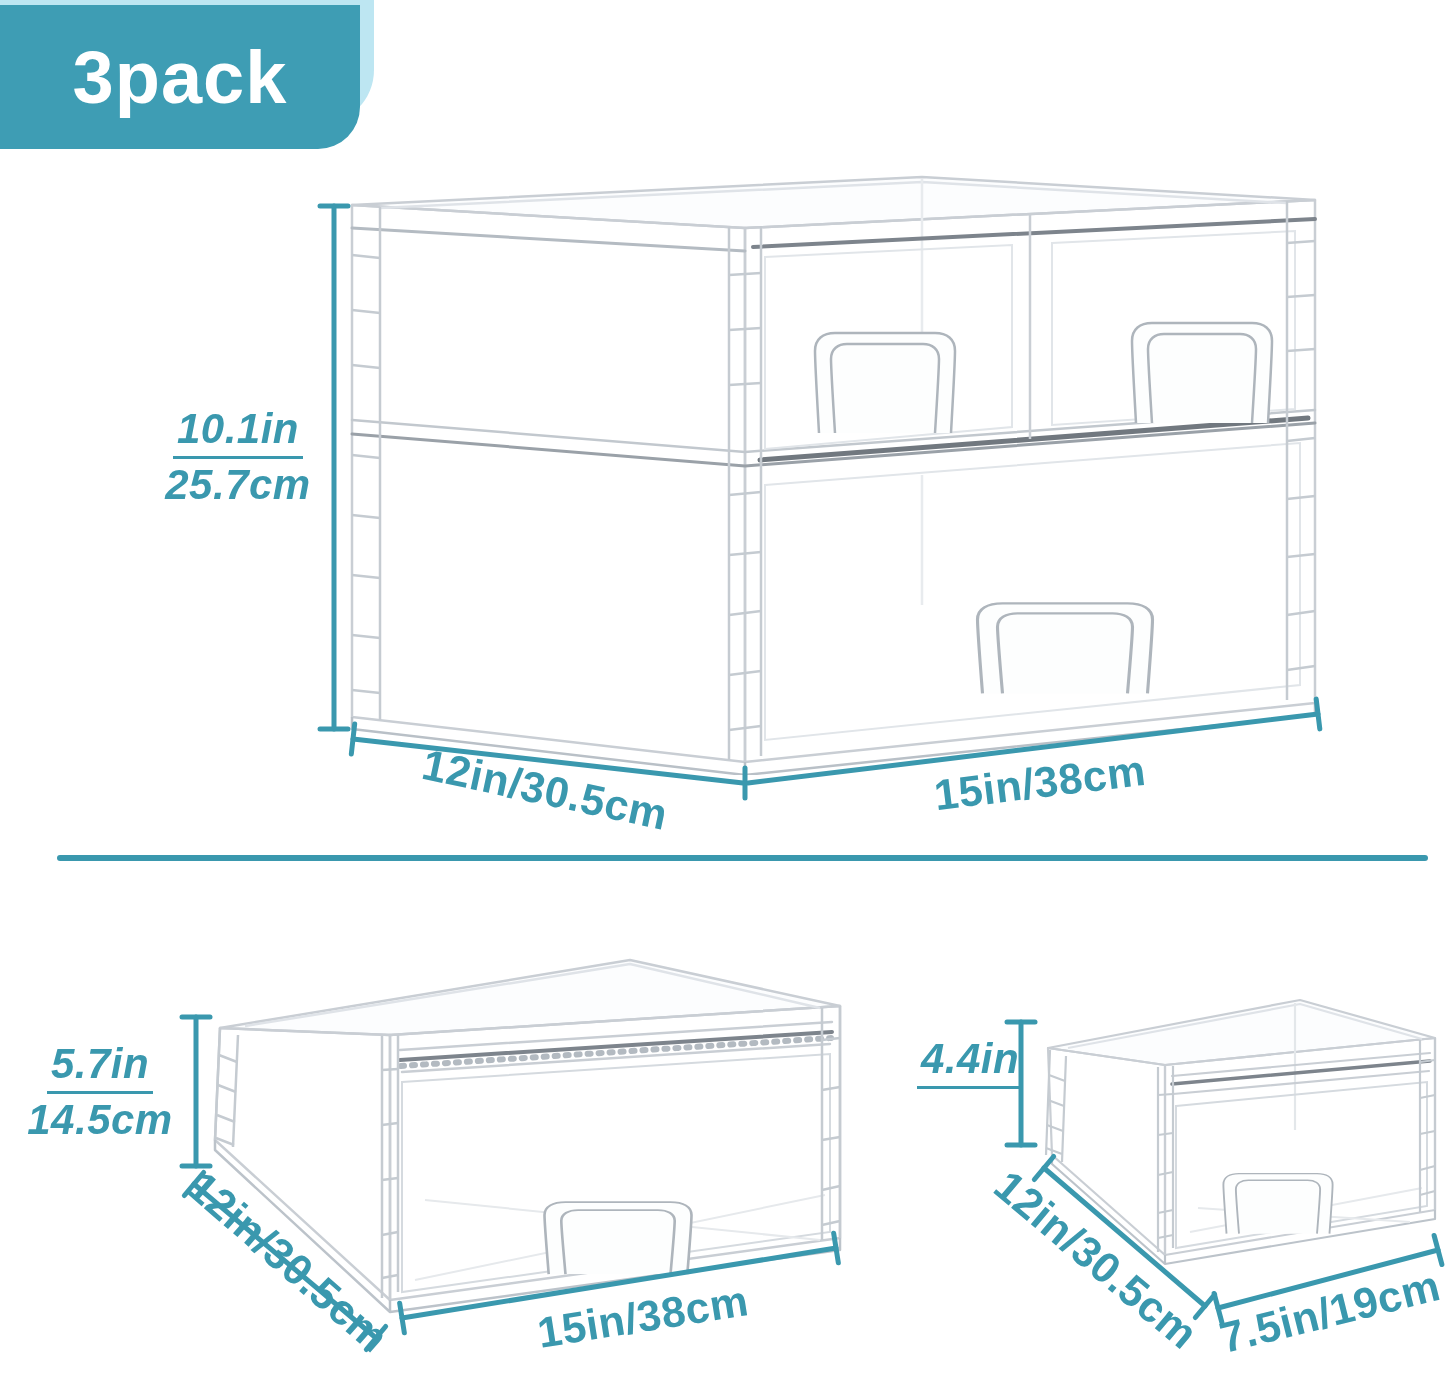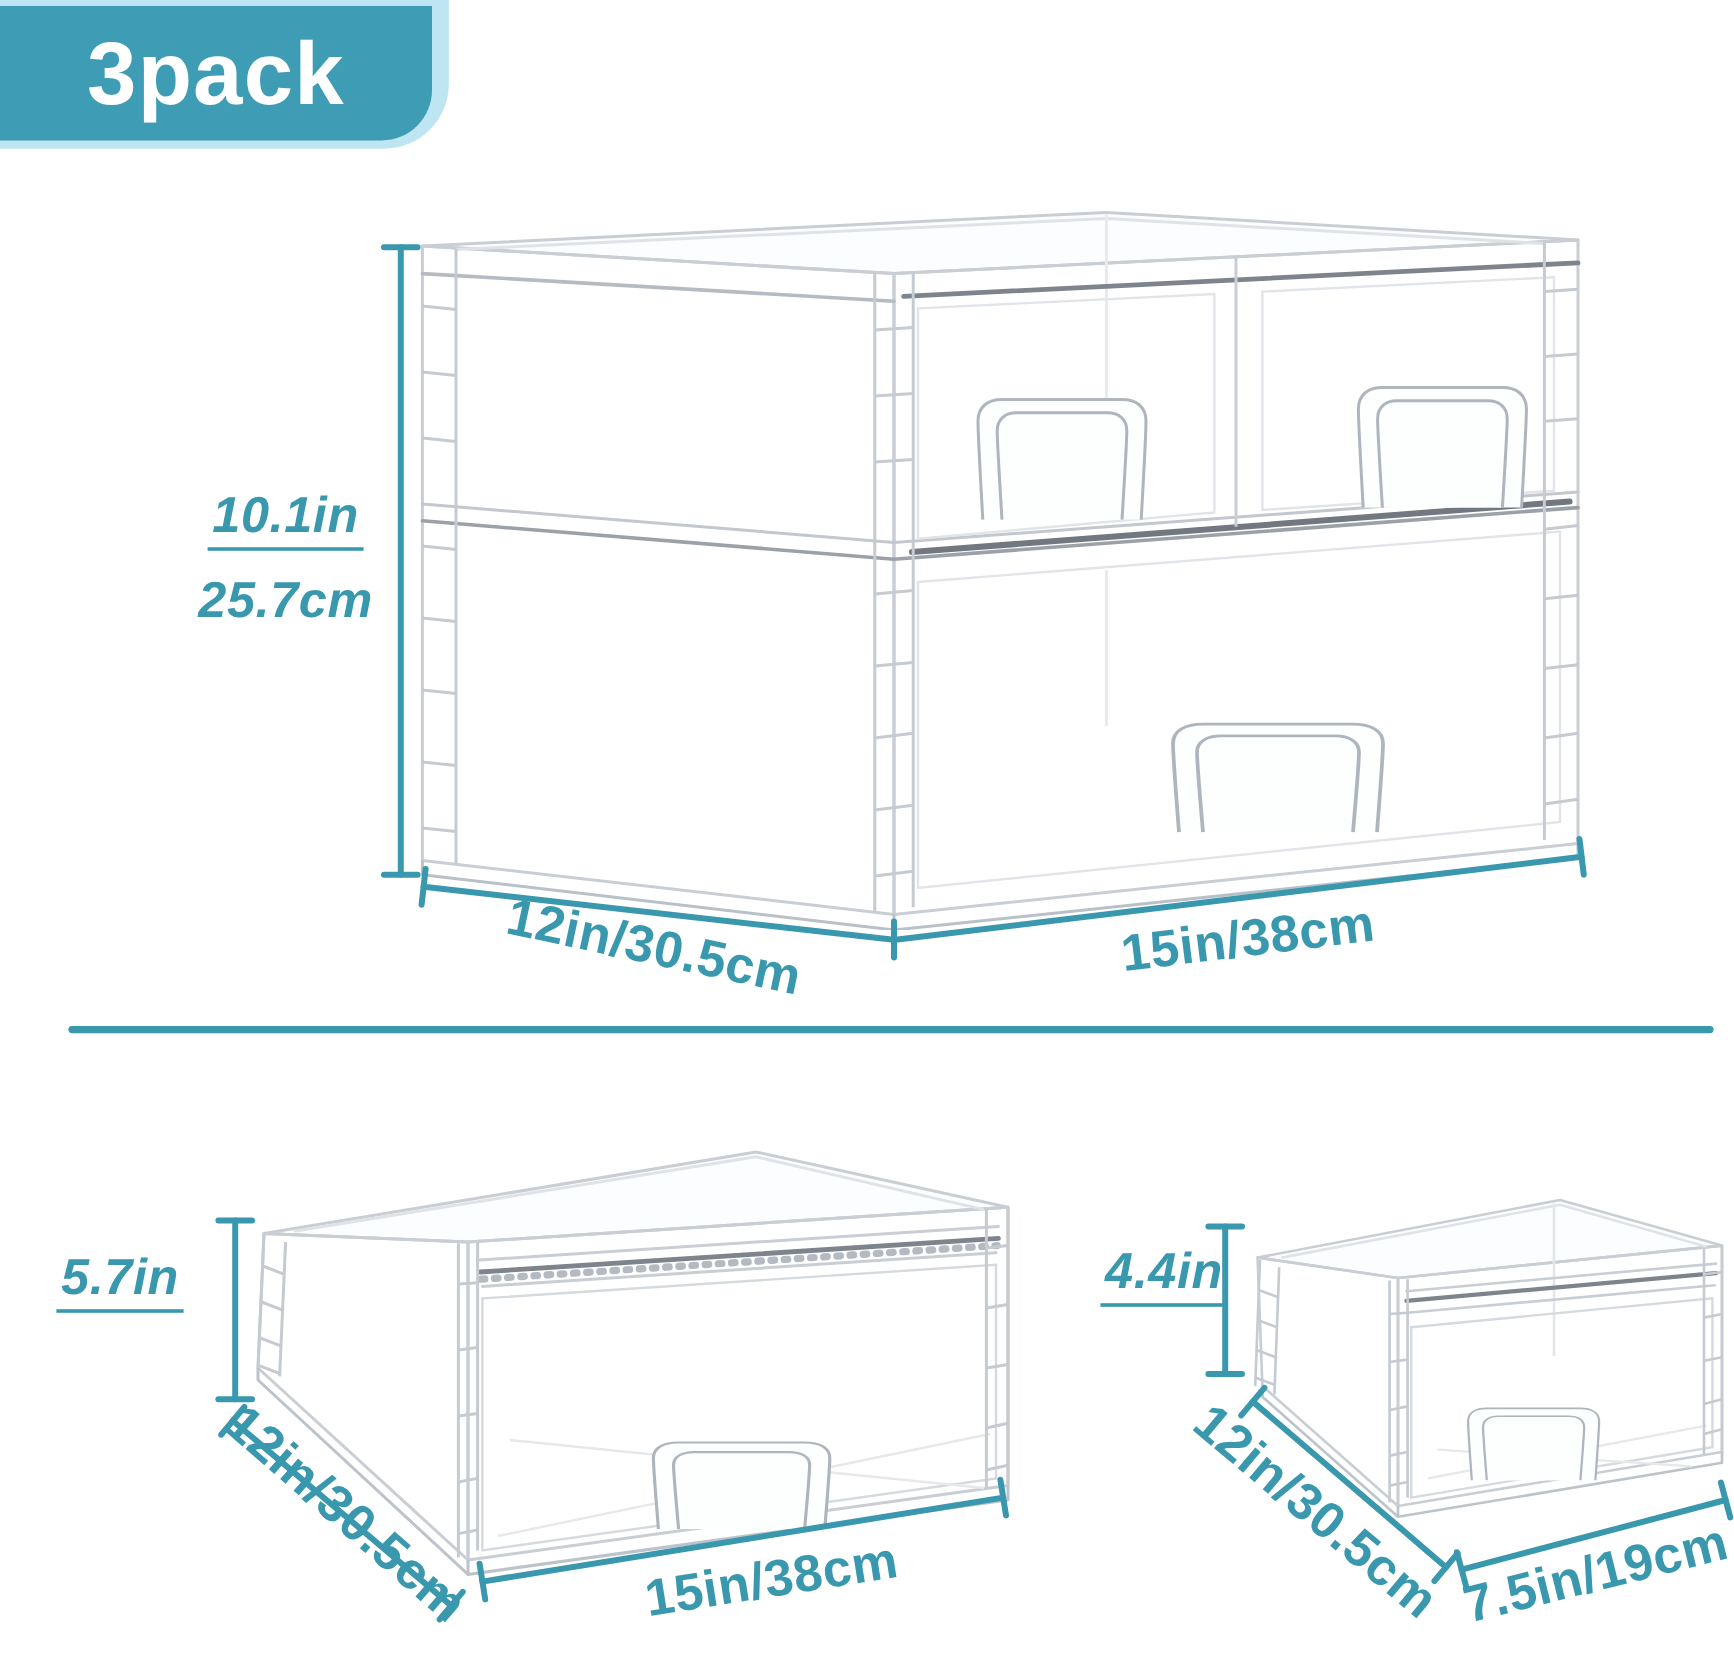--- a/index.html
+++ b/index.html
@@ -11,42 +11,42 @@
   .canvas{
     position:relative;width:1445px;height:1381px;background:#ffffff;
     overflow:hidden;font-family:"Liberation Sans",sans-serif;
   }
   svg{position:absolute;pointer-events:none;}
   .badge-ring{
     position:absolute;left:0;top:0;width:374px;height:124px;
     background:var(--badge-ring);border-radius:0 0 54px 0;
   }
   .badge{
-    position:absolute;left:0;top:5px;width:360px;height:112px;
+    position:absolute;left:0;top:5px;width:360px;height:144px;
     background:var(--badge-bg);border-radius:0 0 42px 0;
     display:flex;align-items:center;justify-content:center;
     color:#ffffff;font-size:74px;font-weight:700;letter-spacing:1px;
   }
   .divider{
     position:absolute;left:57px;top:855px;width:1371px;height:6px;
     background:var(--accent);border-radius:3px;
   }
   .dim-label{
     position:absolute;font-size:43px;font-weight:600;color:var(--accent);
     white-space:nowrap;letter-spacing:0.5px;
   }
   .dim-frac{
     position:absolute;text-align:center;color:var(--accent);
     font-size:42px;font-weight:600;line-height:1.12;letter-spacing:0.5px;font-style:italic;
   }
   .dim-frac .frac-top{
     display:inline-block;border-bottom:3px solid var(--accent);
     padding:0 4px 4px;
   }
-  .dim-frac .frac-bottom{display:block;margin-top:17px;}
+  .dim-frac .frac-bottom{display:block;margin-top:2px;}
   .dims{color:var(--accent);}
 </style>
 </head>
 <body>
 
 <div class="canvas">
 
   <div class="badge-ring"></div>
   <div class="badge">
     <span>3pack</span>
@@ -228,20 +228,21 @@
 
   <div class="dim-frac" style="left:138px;top:405px;width:200px">
     <span class="frac-top">10.1in</span>
     <span class="frac-bottom">25.7cm</span>
   </div>
   <div class="dim-label" style="left:545px;top:790px;transform:translate(-50%,-50%) rotate(12deg)">12in/30.5cm</div>
   <div class="dim-label" style="left:1040px;top:783px;transform:translate(-50%,-50%) rotate(-7deg)">15in/38cm</div>
 
   <div class="dim-frac" style="left:10px;top:1040px;width:180px">
     <span class="frac-top">5.7in</span>
+    <span class="frac-bottom">14.5cm</span>
   </div>
   <div class="dim-label" style="left:288px;top:1262px;transform:translate(-50%,-50%) rotate(41deg)">12in/30.5cm</div>
   <div class="dim-label" style="left:643px;top:1317px;transform:translate(-50%,-50%) rotate(-9deg)">15in/38cm</div>
 
   <div class="dim-frac" style="left:880px;top:1035px;width:180px">
     <span class="frac-top">4.4in</span>
   </div>
   <div class="dim-label" style="left:1096px;top:1260px;transform:translate(-50%,-50%) rotate(40deg)">12in/30.5cm</div>
   <div class="dim-label" style="left:1330px;top:1312px;transform:translate(-50%,-50%) rotate(-14deg)">7.5in/19cm</div>
 

